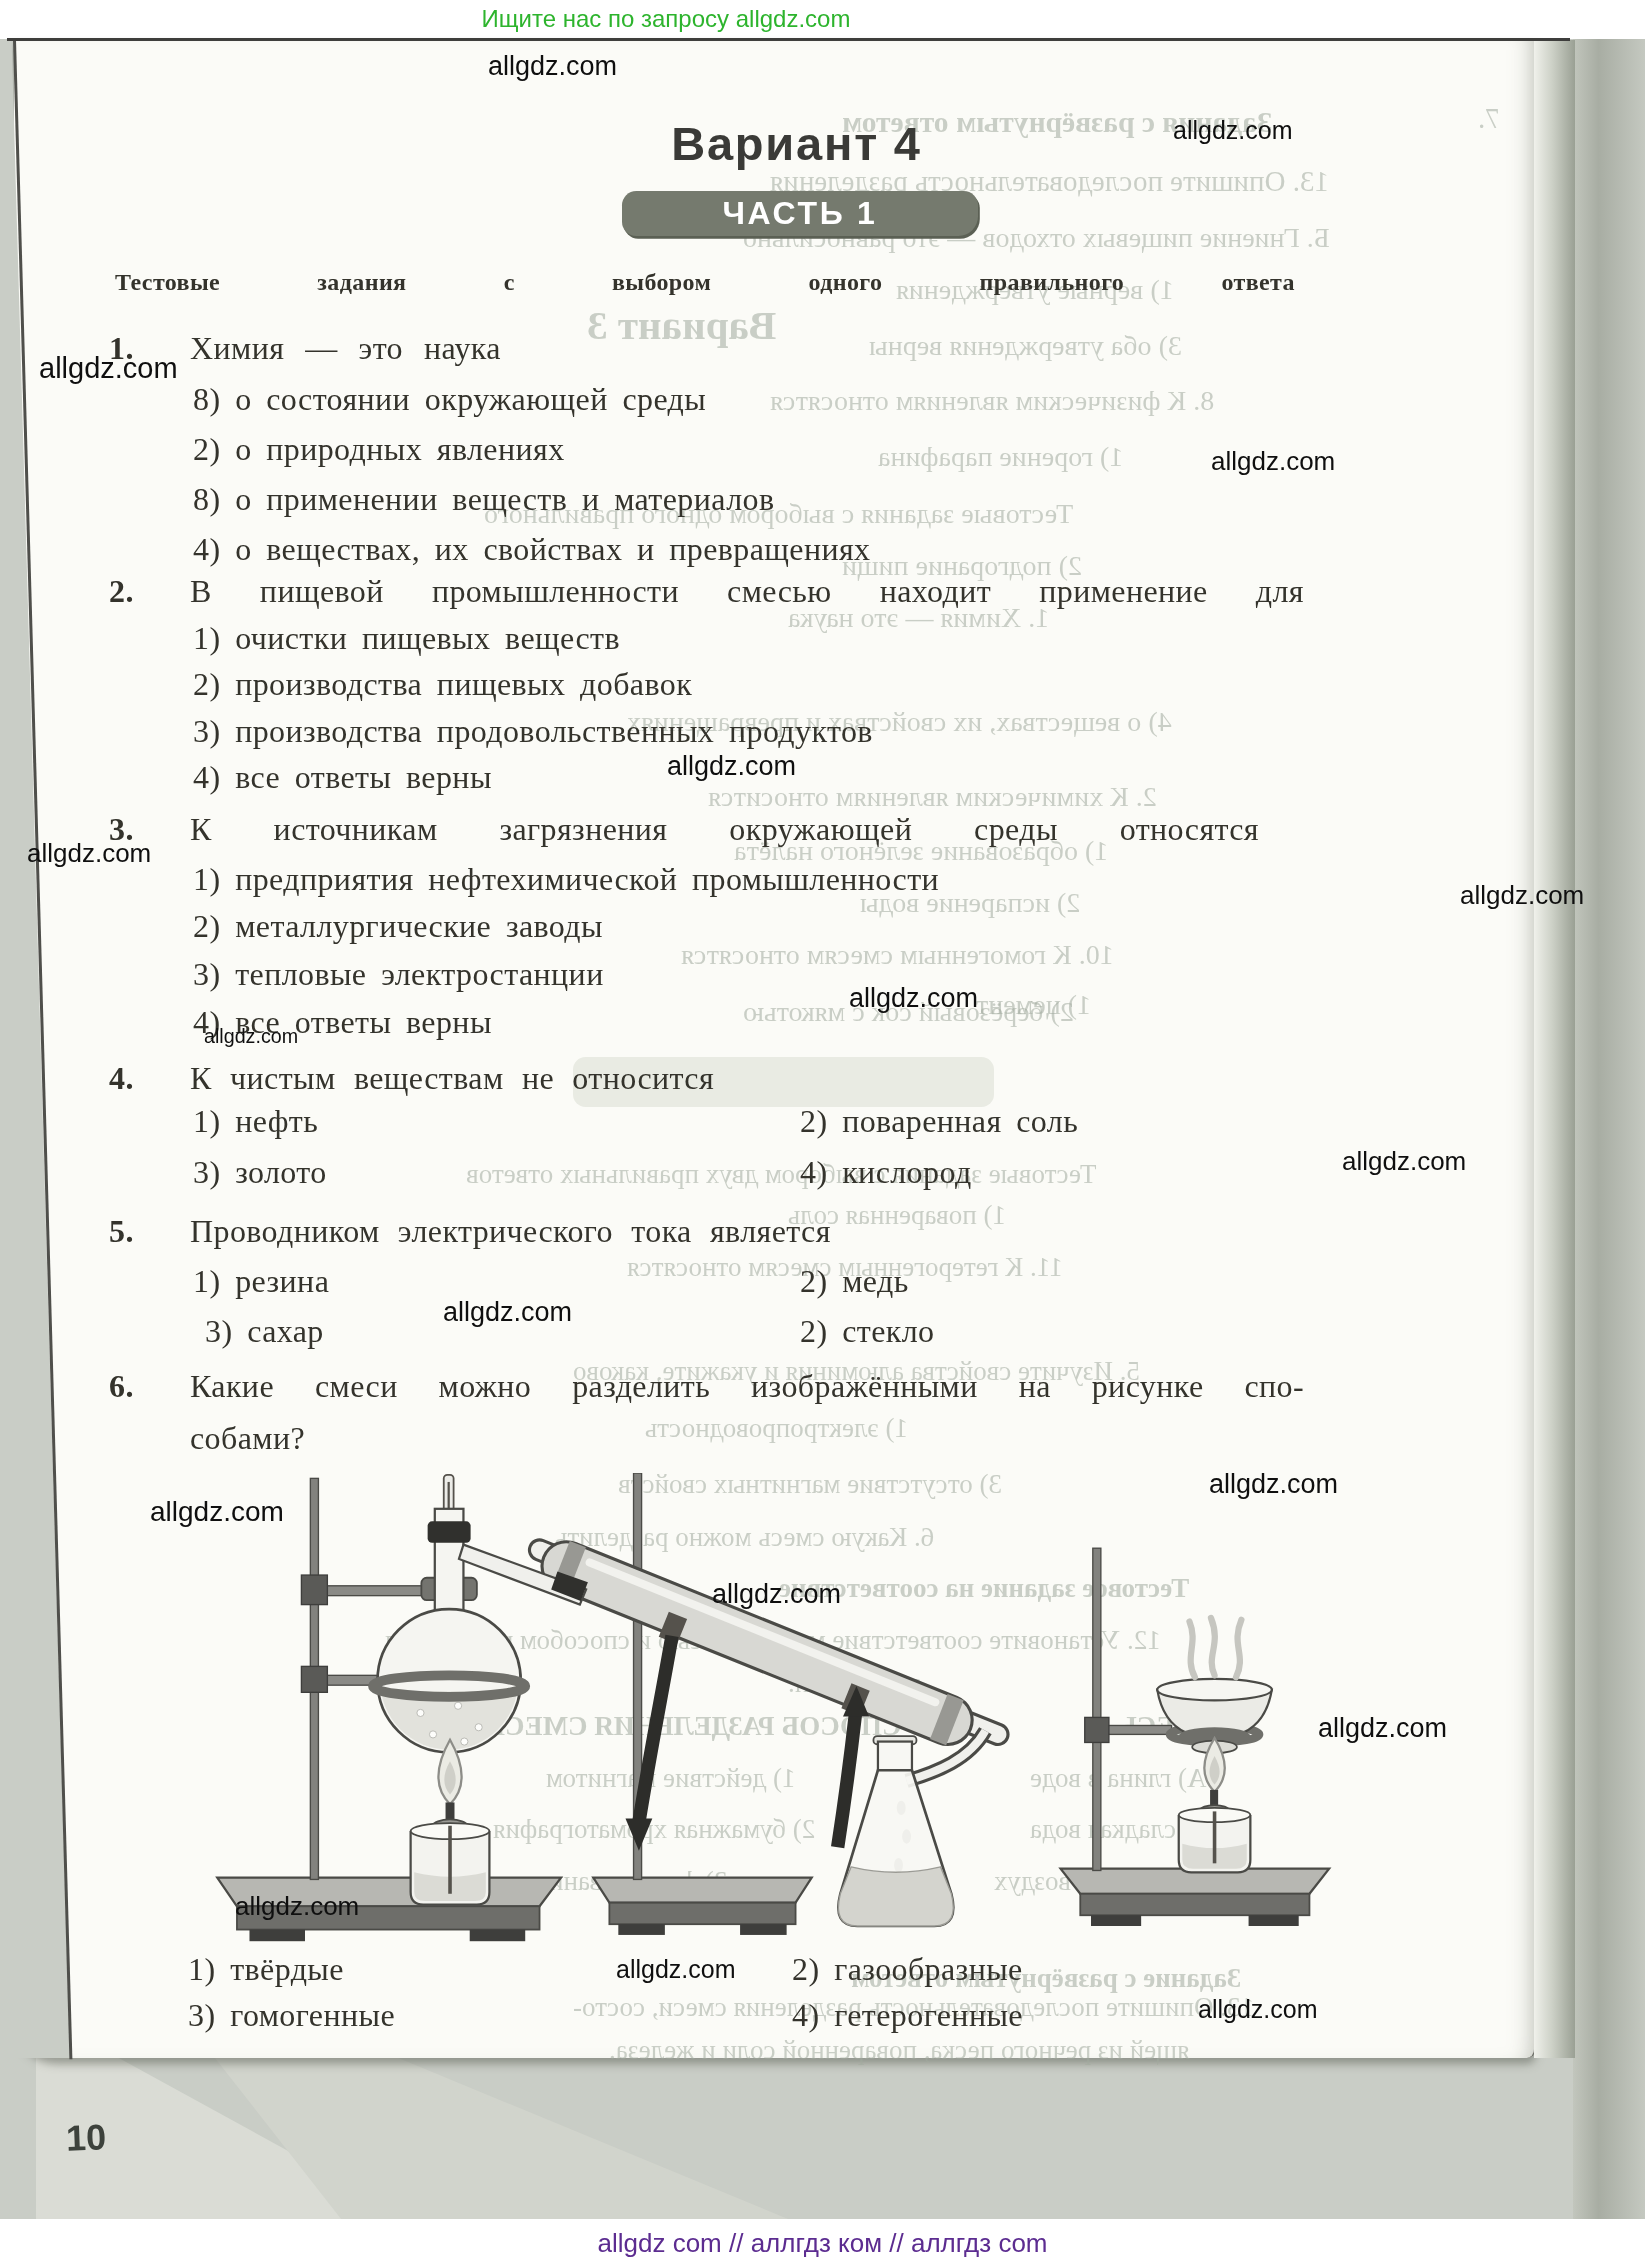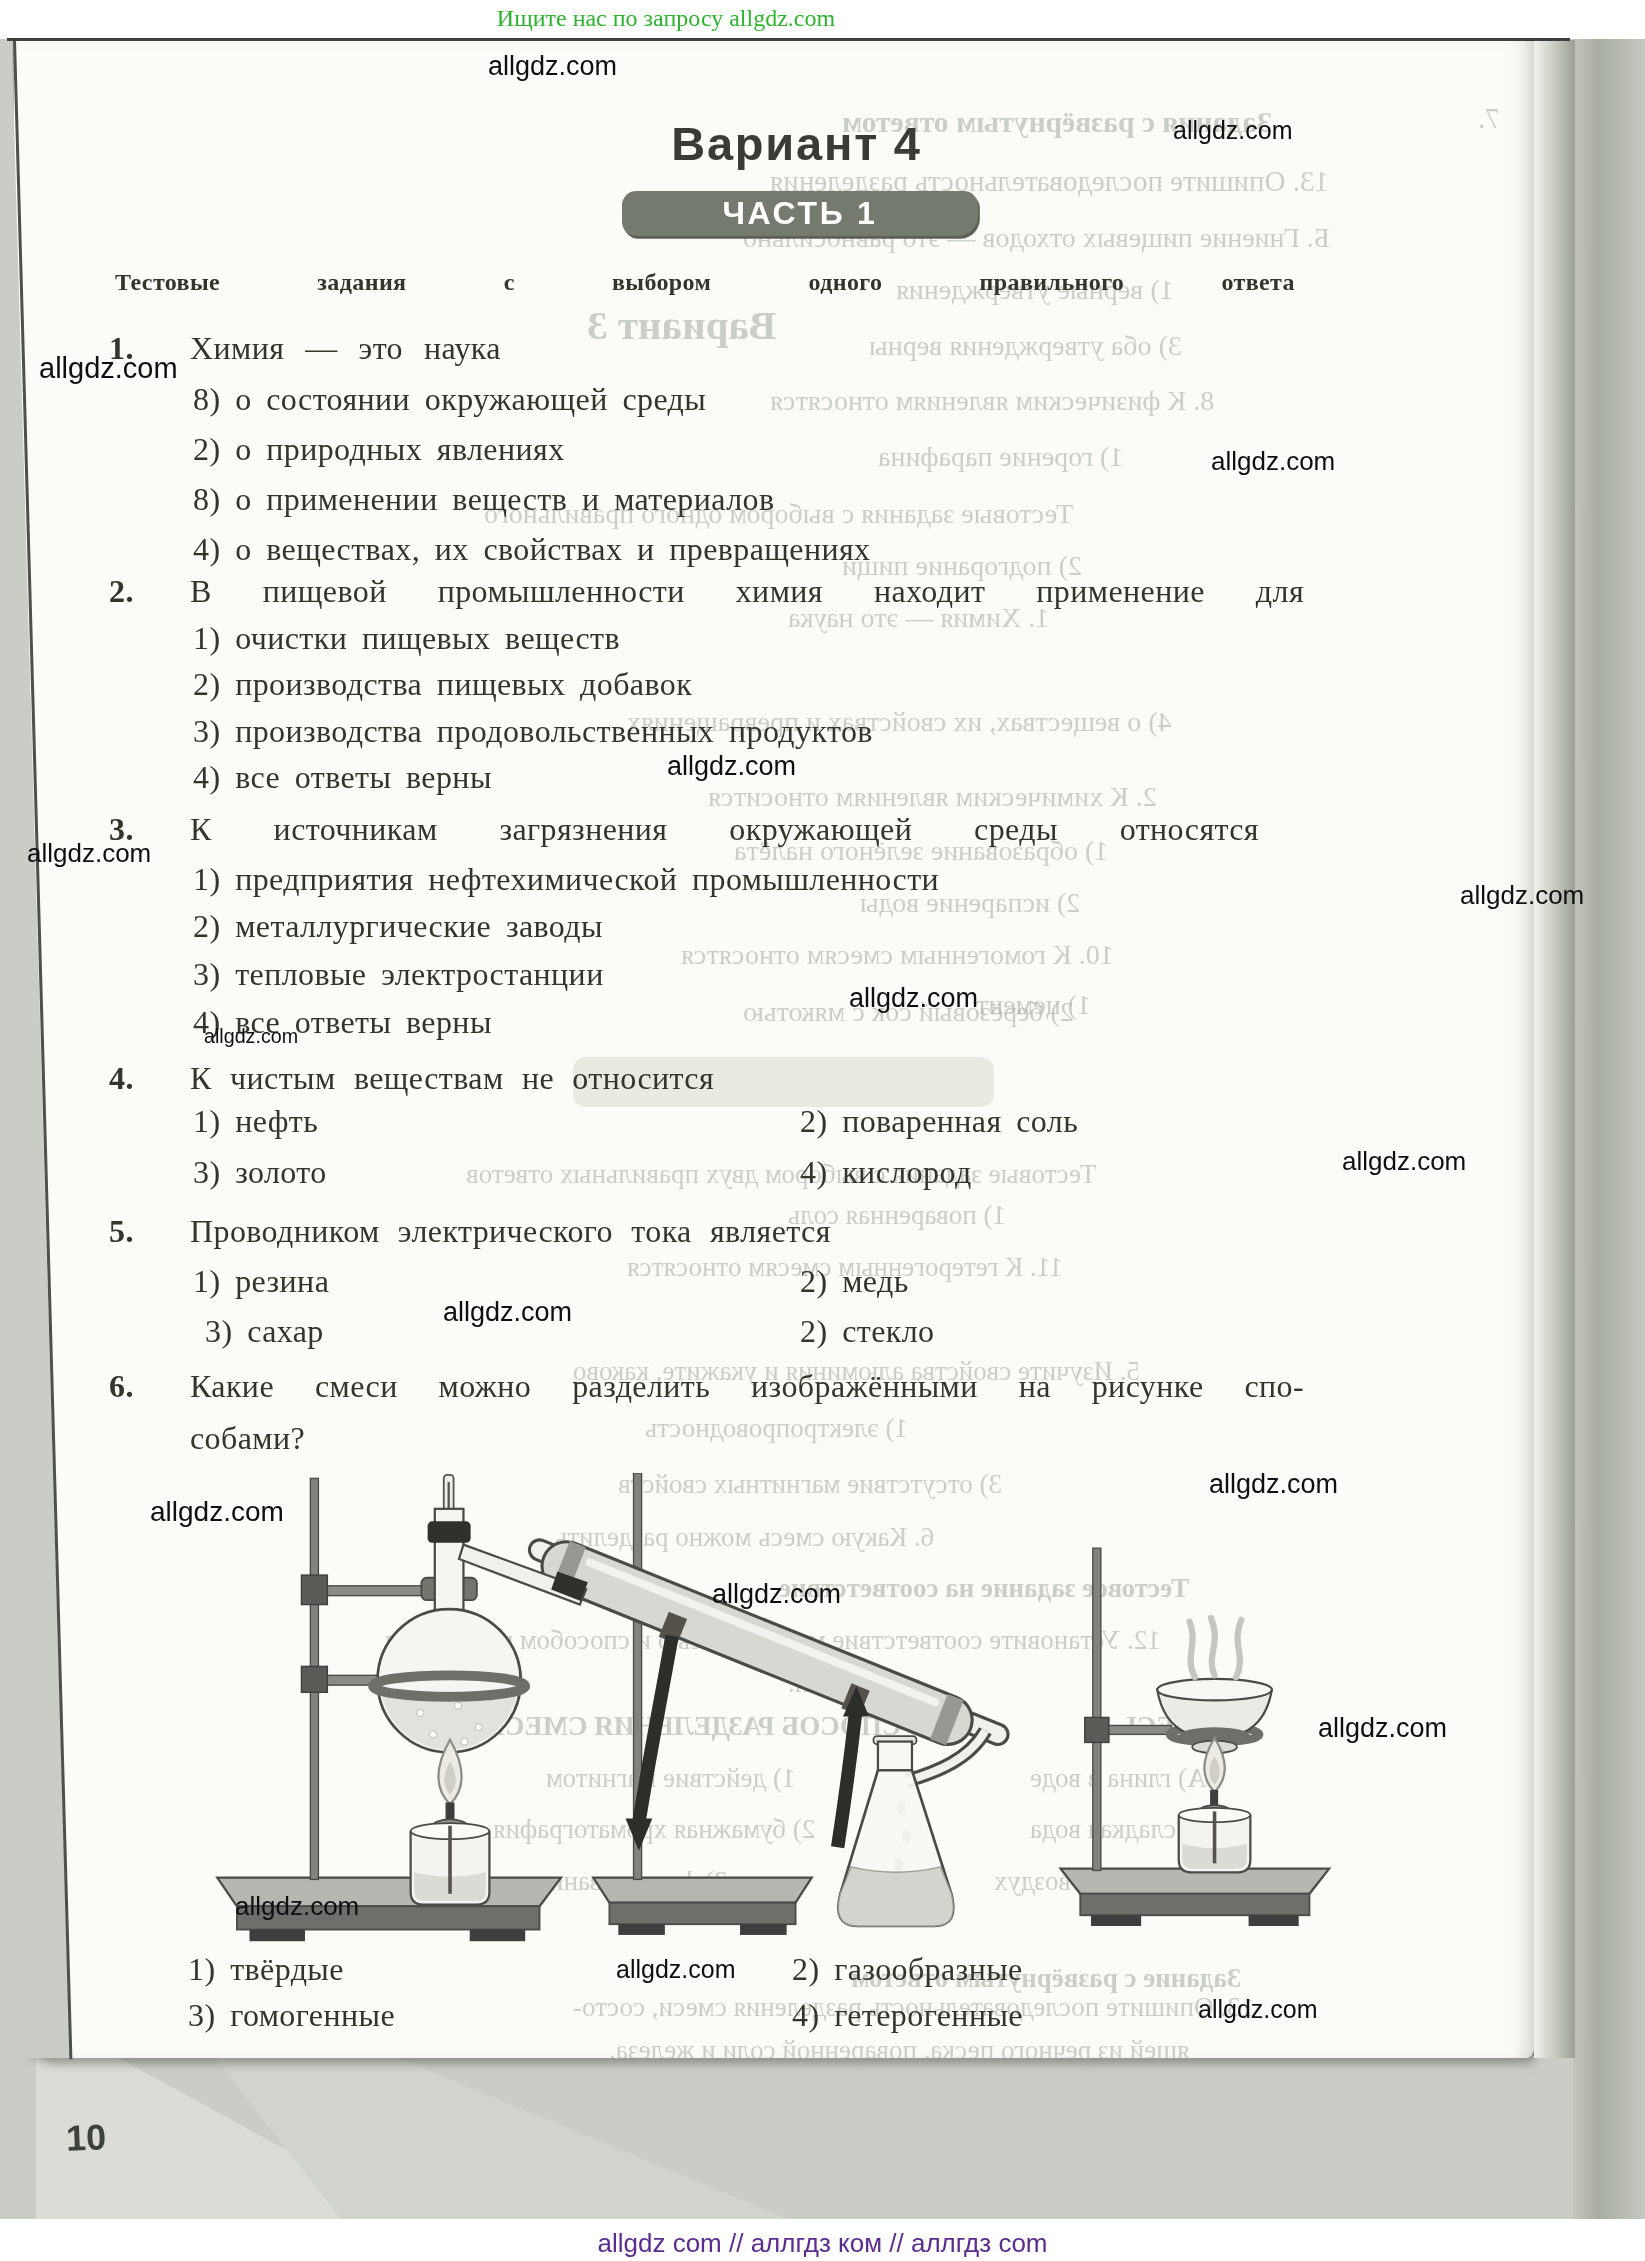--- a/index.html
+++ b/index.html
@@ -23,21 +23,21 @@
         clip-path:polygon(0 0,11.6px 0,70px 100%,0 100%);z-index:3;}
   .left-border{position:absolute;left:12.5px;top:40px;width:2.7px;height:2020px;background:#4f4f4b;
         transform-origin:top left;transform:rotate(-1.6deg);z-index:4;}
   .topline{position:absolute;left:7.2px;top:38px;width:1563px;height:2.7px;background:#3e3e3c;z-index:4;}
   
   .t{position:absolute;font-size:32px;line-height:1.15;color:#34332c;letter-spacing:0.4px;
      word-spacing:6.3px;white-space:nowrap;z-index:10;}
   .bold{font-weight:bold;}
   .jl{white-space:normal;text-align:justify;text-align-last:justify;}
   .promo{position:absolute;left:0;top:5.4px;width:1332px;text-align:center;z-index:10;
-     font-family:Liberation Serif, serif;font-size:24px;}
+     font-family:Liberation Sans, sans-serif;font-size:24px;}
   .title{position:absolute;left:528px;top:116px;width:537px;text-align:center;z-index:10;
      font-family:"Liberation Sans","DejaVu Sans",sans-serif;font-size:47px;font-weight:bold;
      color:#3a3a37;letter-spacing:1.8px;}
   .badge{position:absolute;left:622px;top:191px;width:356px;height:45px;background:#757a6e;
      border-radius:14.3px 14.3px 19.7px 14.3px;z-index:10;box-shadow:1.8px 2.7px 0 #5b6054;
      font-family:"Liberation Sans","DejaVu Sans",sans-serif;font-size:32px;font-weight:bold;
      color:#ffffff;letter-spacing:2.7px;text-align:center;line-height:45px;}
   .wm{position:absolute;font-family:"Liberation Sans","DejaVu Sans",sans-serif;color:#0f0f0f;
      white-space:nowrap;z-index:40;}
   .ghost{position:absolute;color:#a2ab9f;opacity:.55;transform:scaleX(-1);filter:blur(0.6px);
@@ -74,21 +74,21 @@
   <div class="t bold jl" style="left:115px;top:269px;width:1180px;font-size:24px">Тестовые задания с выбором одного правильного ответа</div>
 
   <div class="t bold" style="left:109px;top:330px">1.</div>
   <div class="t" style="left:190px;top:330px;word-spacing:12.5px">Химия — это наука</div>
   <div class="t" style="left:193px;top:381px">8) о состоянии окружающей среды</div>
   <div class="t" style="left:193px;top:431px">2) о природных явлениях</div>
   <div class="t" style="left:193px;top:481px">8) о применении веществ и материалов</div>
   <div class="t" style="left:193px;top:531px">4) о веществах, их свойствах и превращениях</div>
 
   <div class="t bold" style="left:109px;top:573px">2.</div>
-  <div class="t jl" style="left:190px;top:573px;width:1114px">В пищевой промышленности химия находит применение для</div>
+  <div class="t jl" style="left:190px;top:573px;width:1114px">В пищевой промышленности смесью находит применение для</div>
   <div class="t" style="left:193px;top:620px">1) очистки пищевых веществ</div>
   <div class="t" style="left:193px;top:666px">2) производства пищевых добавок</div>
   <div class="t" style="left:193px;top:713px">3) производства продовольственных продуктов</div>
   <div class="t" style="left:193px;top:759px">4) все ответы верны</div>
 
   <div class="t bold" style="left:109px;top:811px">3.</div>
   <div class="t jl" style="left:190px;top:811px;width:1069px">К источникам загрязнения окружающей среды относятся</div>
   <div class="t" style="left:193px;top:861px">1) предприятия нефтехимической промышленности</div>
   <div class="t" style="left:193px;top:908px">2) металлургические заводы</div>
   <div class="t" style="left:193px;top:956px">3) тепловые электростанции</div>

